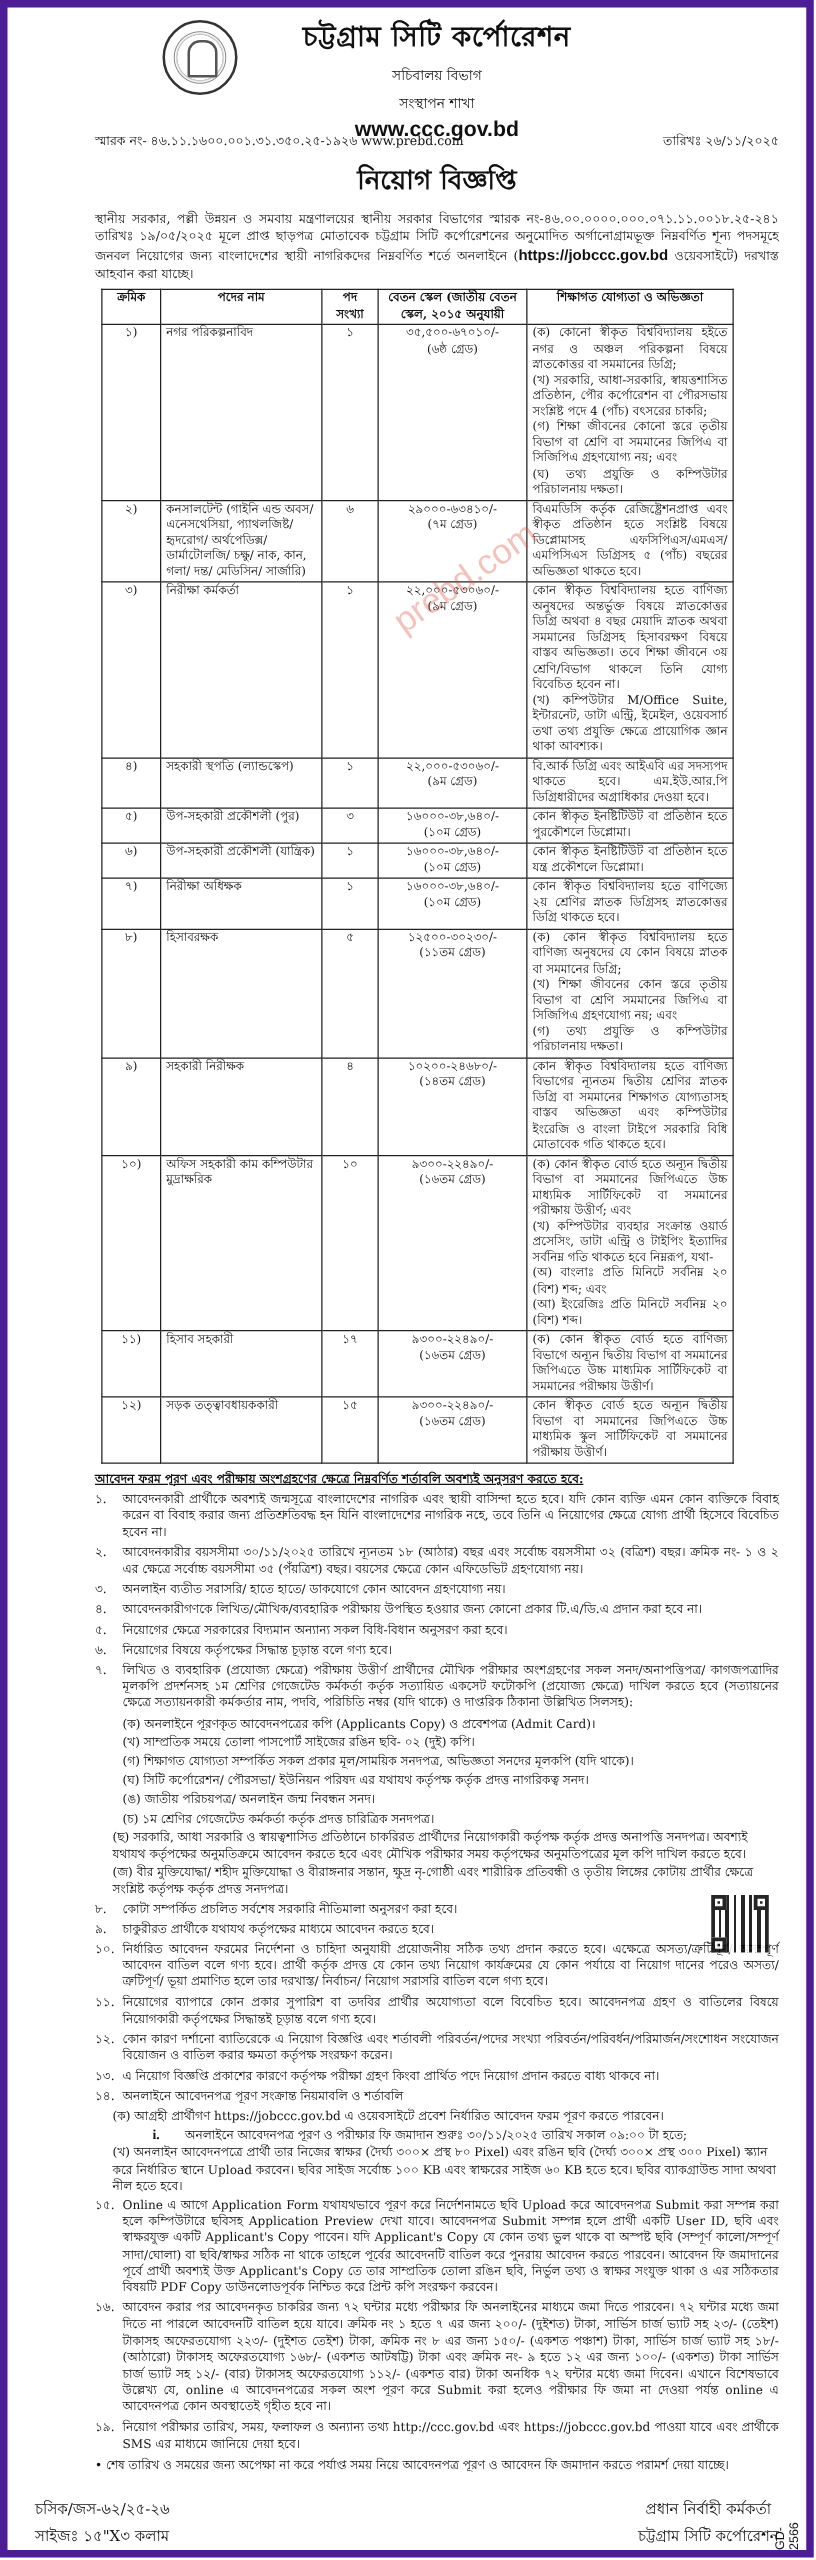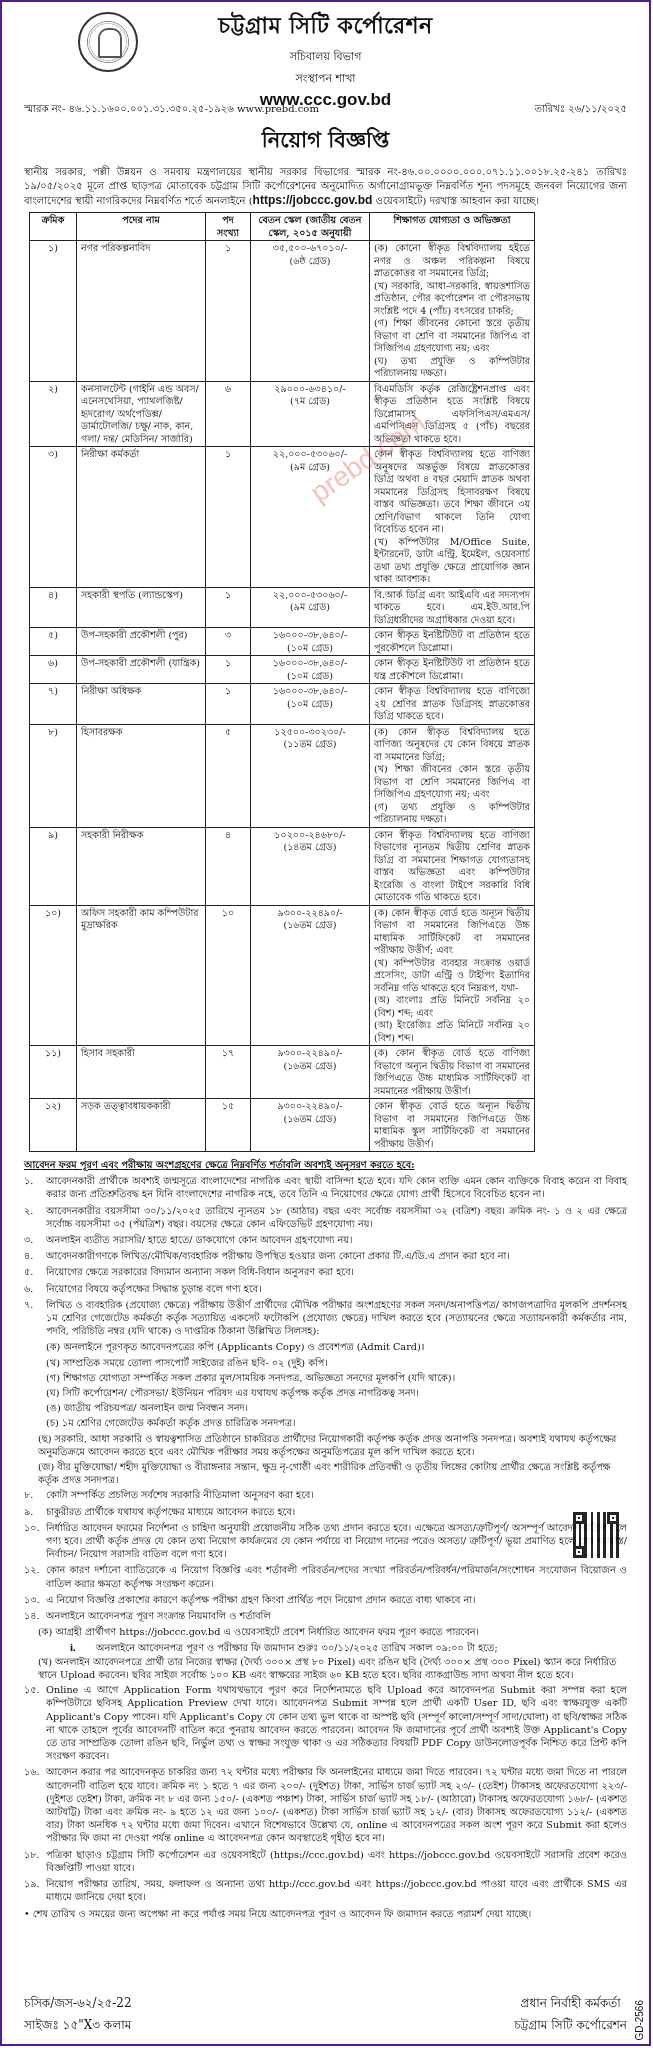--- a/index.html
+++ b/index.html
@@ -1,17 +1,17 @@
 <!DOCTYPE html>
 <html><head>
 <meta charset="utf-8">
 <style>
   html, body { margin: 0; padding: 0; background: #fff; }
   body { width: 653px; height: 2048px; overflow: hidden; font-family: "DejaVu Serif", serif; color: #111; }
-  .page { position: relative; width: 651px; height: 2046px; border: 2px solid #4c1d95; box-sizing: border-box; }
+  .page { position: relative; width: 651px; height: 2046px; border: 6px solid #4c1d95; box-sizing: border-box; padding-left: 48px; }
   .hdr { position: relative; height: 120px; text-align: center; }
   .logo { position: absolute; left: 76px; top: 10px; width: 60px; height: 60px; border-radius: 50%; border: 2px solid #333; box-sizing: border-box; background: radial-gradient(circle, #fff 45%, #bbb 46%, #fff 50%, #888 52%, #fff 54%); }
   .logo-inner { position: absolute; left: 18px; top: 14px; width: 20px; height: 26px; border: 2px solid #555; border-radius: 10px 10px 2px 2px; }
   .org { font-size: 22px; font-weight: bold; padding-top: 6px; letter-spacing: 0.5px; }
   .sub { font-size: 11px; margin-top: 3px; }
   .web { font-family: "Liberation Sans", sans-serif; font-weight: bold; font-size: 17px; margin-top: 1px; }
   .refline { position: absolute; left: 22px; right: 22px; top: 99px; font-size: 10px; display: flex; justify-content: space-between; }
   .title { text-align: center; font-size: 21px; font-weight: bold; margin-top: 2px; }
   .intro { font-size: 10px; line-height: 14px; margin: 6px 22px 0 22px; text-align: justify; }
   .intro .link { font-family: "Liberation Sans", sans-serif; font-weight: bold; font-size: 12px; }
@@ -280,20 +280,24 @@
         </div>
         <div class="term">
           <span class="n">৯.</span>
           <span class="t">চাকুরীরত প্রার্থীকে যথাযথ কর্তৃপক্ষের মাধ্যমে আবেদন করতে হবে।</span>
         </div>
         <div class="term">
           <span class="n">১০.</span>
           <span class="t">নির্ধারিত আবেদন ফরমের নির্দেশনা ও চাহিদা অনুযায়ী প্রয়োজনীয় সঠিক তথ্য প্রদান করতে হবে। এক্ষেত্রে অসত্য/ত্রুটিপূর্ণ/ অসম্পূর্ণ আবেদন বাতিল বলে গণ্য হবে। প্রার্থী কর্তৃক প্রদত্ত যে কোন তথ্য নিয়োগ কার্যক্রমের যে কোন পর্যায়ে বা নিয়োগ দানের পরেও অসত্য/ ত্রুটিপূর্ণ/ ভূয়া প্রমাণিত হলে তার দরখাস্ত/ নির্বাচন/ নিয়োগ সরাসরি বাতিল বলে গণ্য হবে।</span>
         </div>
         <div class="term">
+          <span class="n">১১.</span>
+          <span class="t">নিয়োগের ব্যাপারে কোন প্রকার সুপারিশ বা তদবির প্রার্থীর অযোগ্যতা বলে বিবেচিত হবে। আবেদনপত্র গ্রহণ ও বাতিলের বিষয়ে নিয়োগকারী কর্তৃপক্ষের সিদ্ধান্তই চূড়ান্ত বলে গণ্য হবে।</span>
+        </div>
+        <div class="term">
           <span class="n">১২.</span>
           <span class="t">কোন কারণ দর্শানো ব্যাতিরেকে এ নিয়োগ বিজ্ঞপ্তি এবং শর্তাবলী পরিবর্তন/পদের সংখ্যা পরিবর্তন/পরিবর্ধন/পরিমার্জন/সংশোধন সংযোজন বিয়োজন ও বাতিল করার ক্ষমতা কর্তৃপক্ষ সংরক্ষণ করেন।</span>
         </div>
         <div class="term">
           <span class="n">১৩.</span>
           <span class="t">এ নিয়োগ বিজ্ঞপ্তি প্রকাশের কারণে কর্তৃপক্ষ পরীক্ষা গ্রহণ কিংবা প্রার্থিত পদে নিয়োগ প্রদান করতে বাধ্য থাকবে না।</span>
         </div>
         <div class="term">
           <span class="n">১৪.</span>
           <span class="t">অনলাইনে আবেদনপত্র পূরণ সংক্রান্ত নিয়মাবলি ও শর্তাবলি</span>
@@ -310,40 +314,36 @@
     <div id="terms-c">
         <div class="term">
           <span class="n">১৫.</span>
           <span class="t">Online এ আগে Application Form যথাযথভাবে পূরণ করে নির্দেশনামতে ছবি Upload করে আবেদনপত্র Submit করা সম্পন্ন করা হলে কম্পিউটারে ছবিসহ Application Preview দেখা যাবে। আবেদনপত্র Submit সম্পন্ন হলে প্রার্থী একটি User ID, ছবি এবং স্বাক্ষরযুক্ত একটি Applicant's Copy পাবেন। যদি Applicant's Copy যে কোন তথ্য ভুল থাকে বা অস্পষ্ট ছবি (সম্পূর্ণ কালো/সম্পূর্ণ সাদা/ঘোলা) বা ছবি/স্বাক্ষর সঠিক না থাকে তাহলে পূর্বের আবেদনটি বাতিল করে পুনরায় আবেদন করতে পারবেন। আবেদন ফি জমাদানের পূর্বে প্রার্থী অবশ্যই উক্ত Applicant's Copy তে তার সাম্প্রতিক তোলা রঙিন ছবি, নির্ভুল তথ্য ও স্বাক্ষর সংযুক্ত থাকা ও এর সঠিকতার বিষয়টি PDF Copy ডাউনলোডপূর্বক নিশ্চিত করে প্রিন্ট কপি সংরক্ষণ করবেন।</span>
         </div>
         <div class="term">
           <span class="n">১৬.</span>
           <span class="t">আবেদন করার পর আবেদনকৃত চাকরির জন্য ৭২ ঘন্টার মধ্যে পরীক্ষার ফি অনলাইনের মাধ্যমে জমা দিতে পারবেন। ৭২ ঘন্টার মধ্যে জমা দিতে না পারলে আবেদনটি বাতিল হয়ে যাবে। ক্রমিক নং ১ হতে ৭ এর জন্য ২০০/- (দুইশত) টাকা, সার্ভিস চার্জ ভ্যাট সহ ২৩/- (তেইশ) টাকাসহ অফেরতযোগ্য ২২৩/- (দুইশত তেইশ) টাকা, ক্রমিক নং ৮ এর জন্য ১৫০/- (একশত পঞ্চাশ) টাকা, সার্ভিস চার্জ ভ্যাট সহ ১৮/- (আঠারো) টাকাসহ অফেরতযোগ্য ১৬৮/- (একশত আটষট্টি) টাকা এবং ক্রমিক নং- ৯ হতে ১২ এর জন্য ১০০/- (একশত) টাকা সার্ভিস চার্জ ভ্যাট সহ ১২/- (বার) টাকাসহ অফেরতযোগ্য ১১২/- (একশত বার) টাকা অনধিক ৭২ ঘন্টার মধ্যে জমা দিবেন। এখানে বিশেষভাবে উল্লেখ্য যে, online এ আবেদনপত্রের সকল অংশ পূরণ করে Submit করা হলেও পরীক্ষার ফি জমা না দেওয়া পর্যন্ত online এ আবেদনপত্র কোন অবস্থাতেই গৃহীত হবে না।</span>
         </div>
         <div class="term">
-          <span class="n">১৮.</span>
-          <span class="t">পত্রিকা ছাড়াও চট্টগ্রাম সিটি কর্পোরেশন এর ওয়েবসাইটে (https://ccc.gov.bd) এবং https://jobccc.gov.bd ওয়েবসাইটে সরাসরি প্রবেশ করেও বিজ্ঞপ্তিটি পাওয়া যাবে।</span>
-        </div>
-        <div class="term">
           <span class="n">১৯.</span>
           <span class="t">নিয়োগ পরীক্ষার তারিখ, সময়, ফলাফল ও অন্যান্য তথ্য http://ccc.gov.bd এবং https://jobccc.gov.bd পাওয়া যাবে এবং প্রার্থীকে SMS এর মাধ্যমে জানিয়ে দেয়া হবে।</span>
         </div>
       </div>
     <div class="bullet-note">• শেষ তারিখ ও সময়ের জন্য অপেক্ষা না করে পর্যাপ্ত সময় নিয়ে আবেদনপত্র পূরণ ও আবেদন ফি জমাদান করতে পরামর্শ দেয়া যাচ্ছে।</div>
   </div>
 
   <div class="qr">
     <div class="qr-corner" style="left:0;top:0"></div>
     <div class="qr-corner" style="right:0;top:0"></div>
     <div class="qr-corner" style="left:0;bottom:0"></div>
   </div>
 
   <div class="footer">
     <div>
-      <div>চসিক/জস-৬২/২৫-22</div>
+      <div>চসিক/জস-৬২/২৫-২৬</div>
       <div>সাইজঃ ১৫"X৩ কলাম</div>
     </div>
     <div class="right">
       <div>প্রধান নির্বাহী কর্মকর্তা</div>
       <div>চট্টগ্রাম সিটি কর্পোরেশন</div>
     </div>
   </div>
   <div class="gd">GD-2566</div>
 </div>
 

